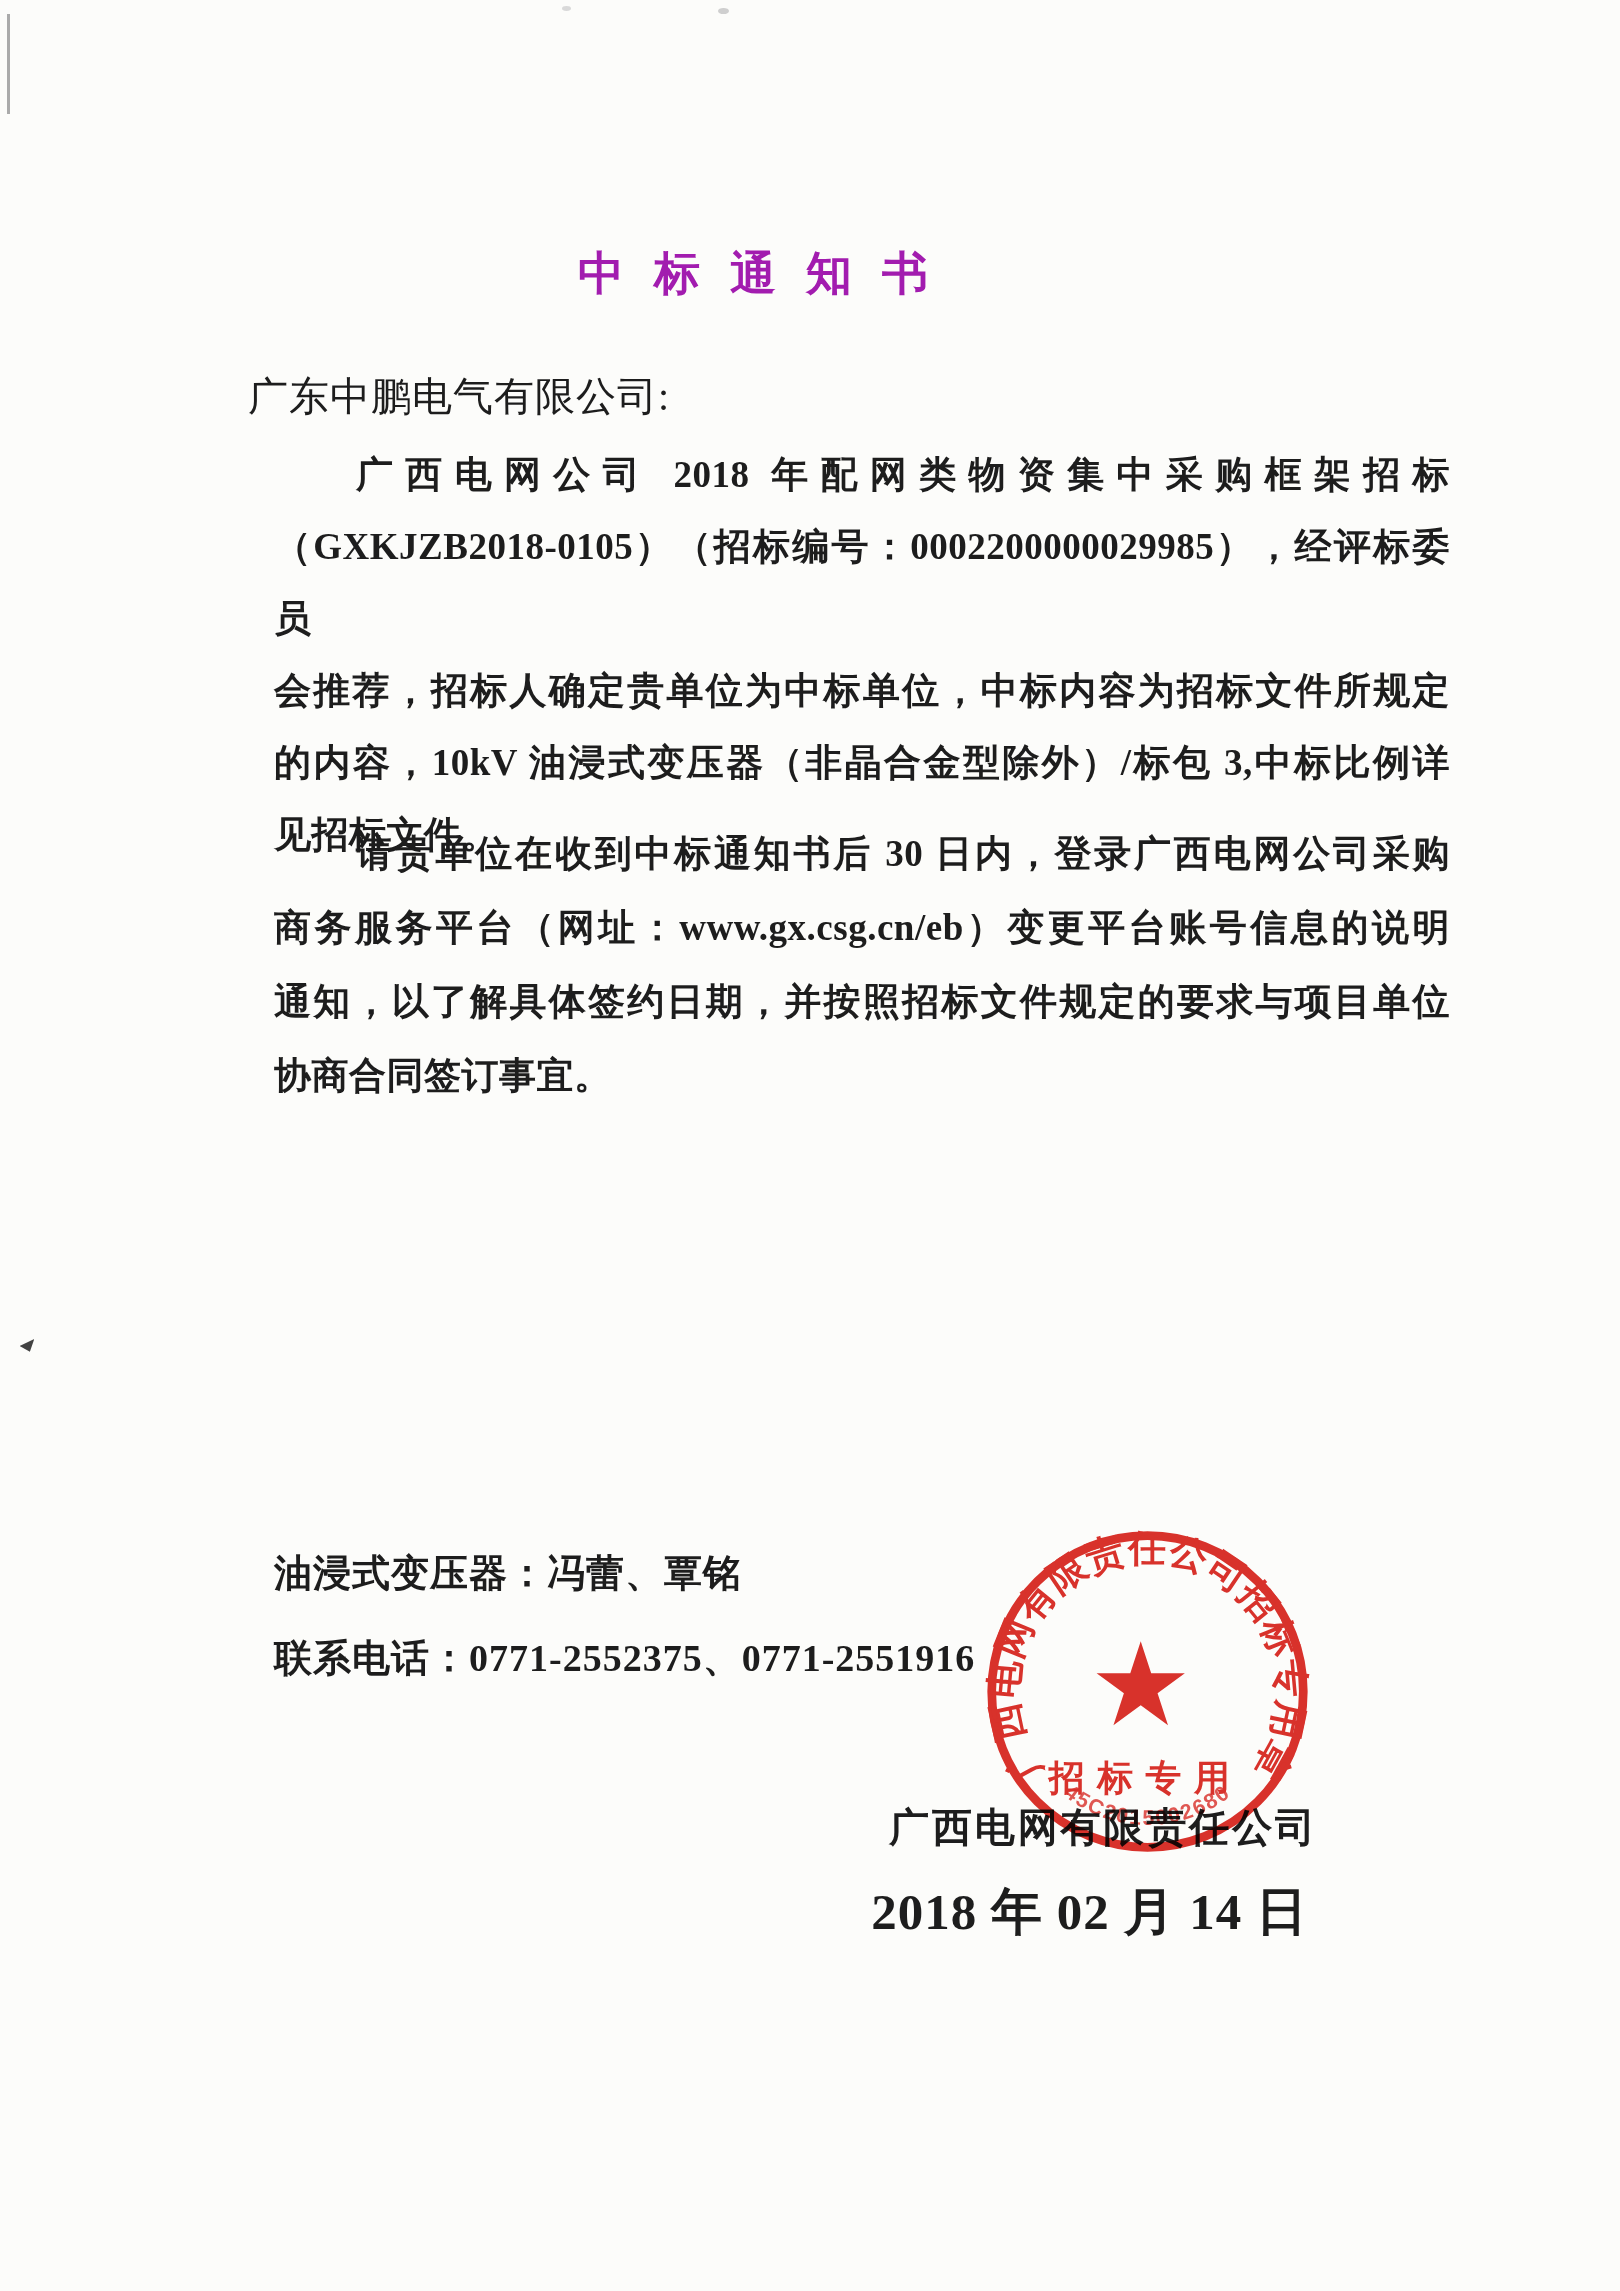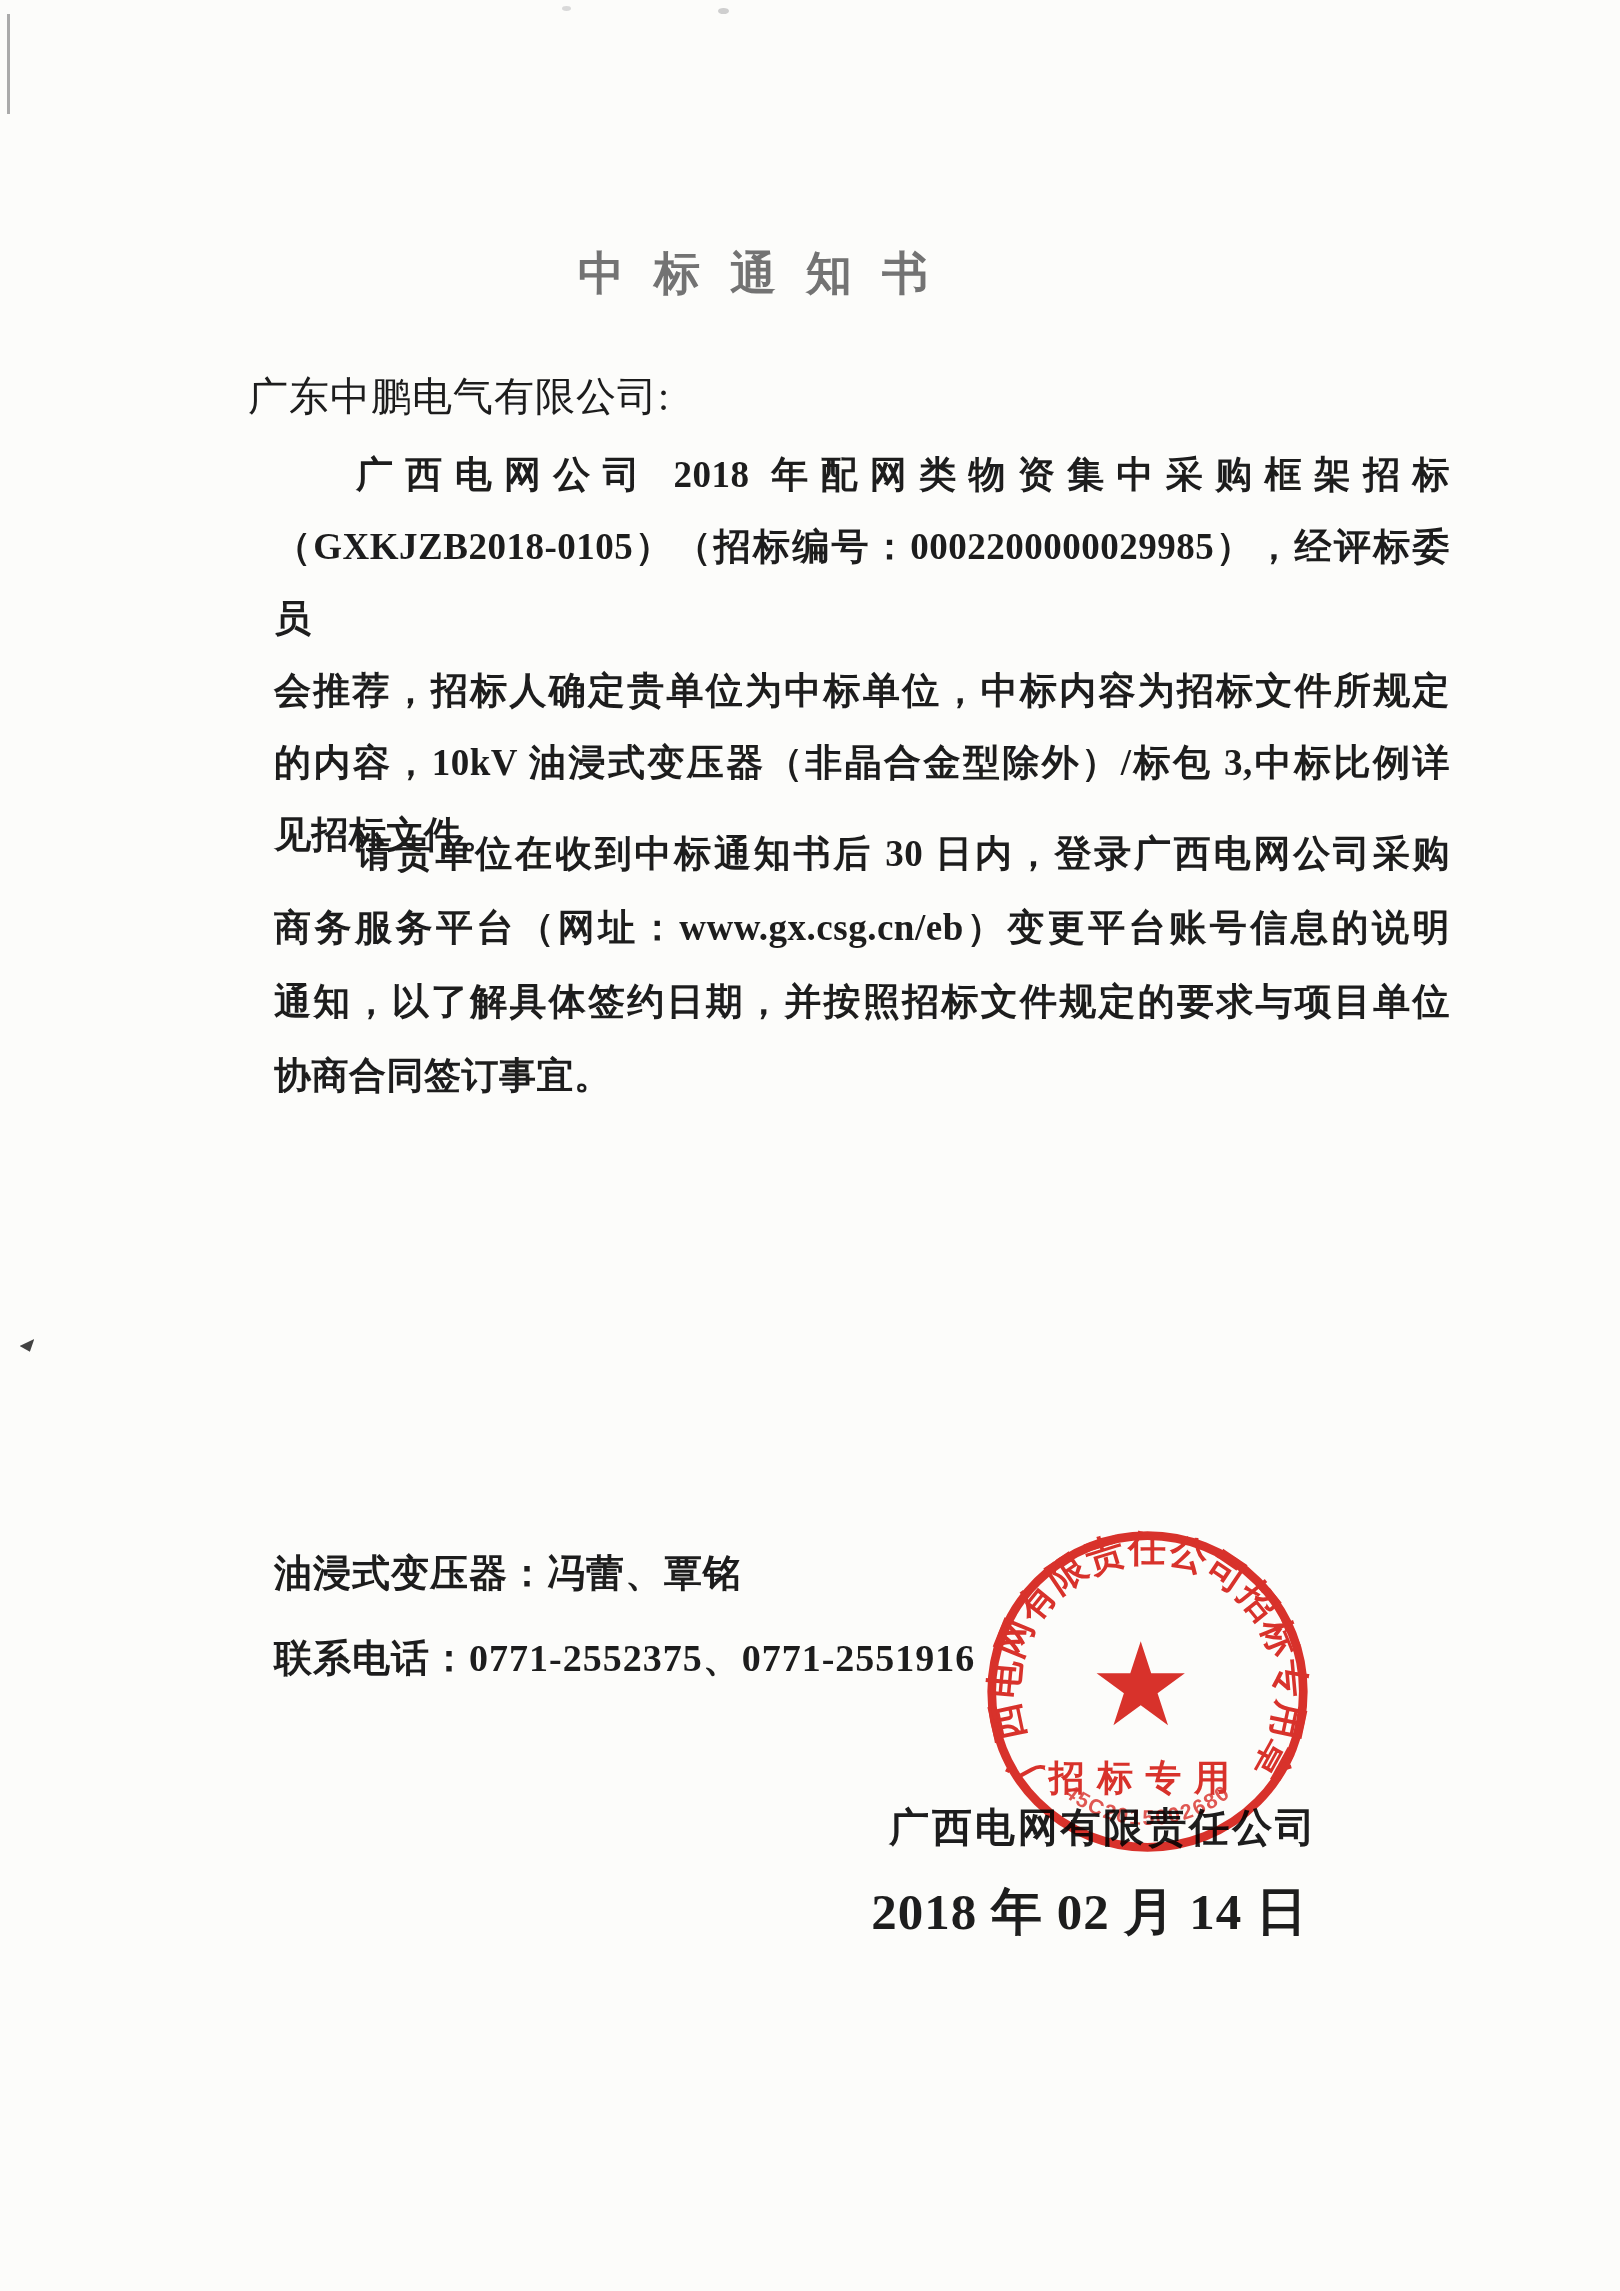--- a/index.html
+++ b/index.html
@@ -16,21 +16,21 @@
   .art-vline{position:absolute;left:6.9px;top:13.7px;width:2.9px;height:100px;background:#8f8f8f;opacity:.75;}
   .art-speck{position:absolute;left:19.6px;top:1339px;width:14.7px;height:12.7px;background:#2e2e2e;
     clip-path:polygon(0 55%,100% 0,70% 100%);opacity:.9;}
   .art-dot1{position:absolute;left:562px;top:5.9px;width:8.8px;height:4.9px;background:#d9d9d9;border-radius:50%;}
   .art-dot2{position:absolute;left:718px;top:7.8px;width:10.8px;height:5.9px;background:#cfcfcf;border-radius:50%;}
 
   .title{
     position:absolute;left:227px;top:243px;width:1176px;margin:0;
     text-align:center;padding-right:94px;box-sizing:border-box;
     font-size:46px;font-weight:700;letter-spacing:30px;
-    color:#737373;
+    color:#a21caf;
   }
   .recipient{
     position:absolute;left:248px;top:369px;
     font-size:40px;font-weight:400;letter-spacing:1px;
   }
   .para{position:absolute;left:227px;width:1176px;font-size:37px;font-weight:600;margin-left:47px;}
   .para .line{line-height:72px;letter-spacing:0.5px;}
   .p1{top:439px;}
   .p2{top:817px;}  .p2 .line{line-height:74px;}
   .p3{top:1135px;} .p3 .line{line-height:77px;}

